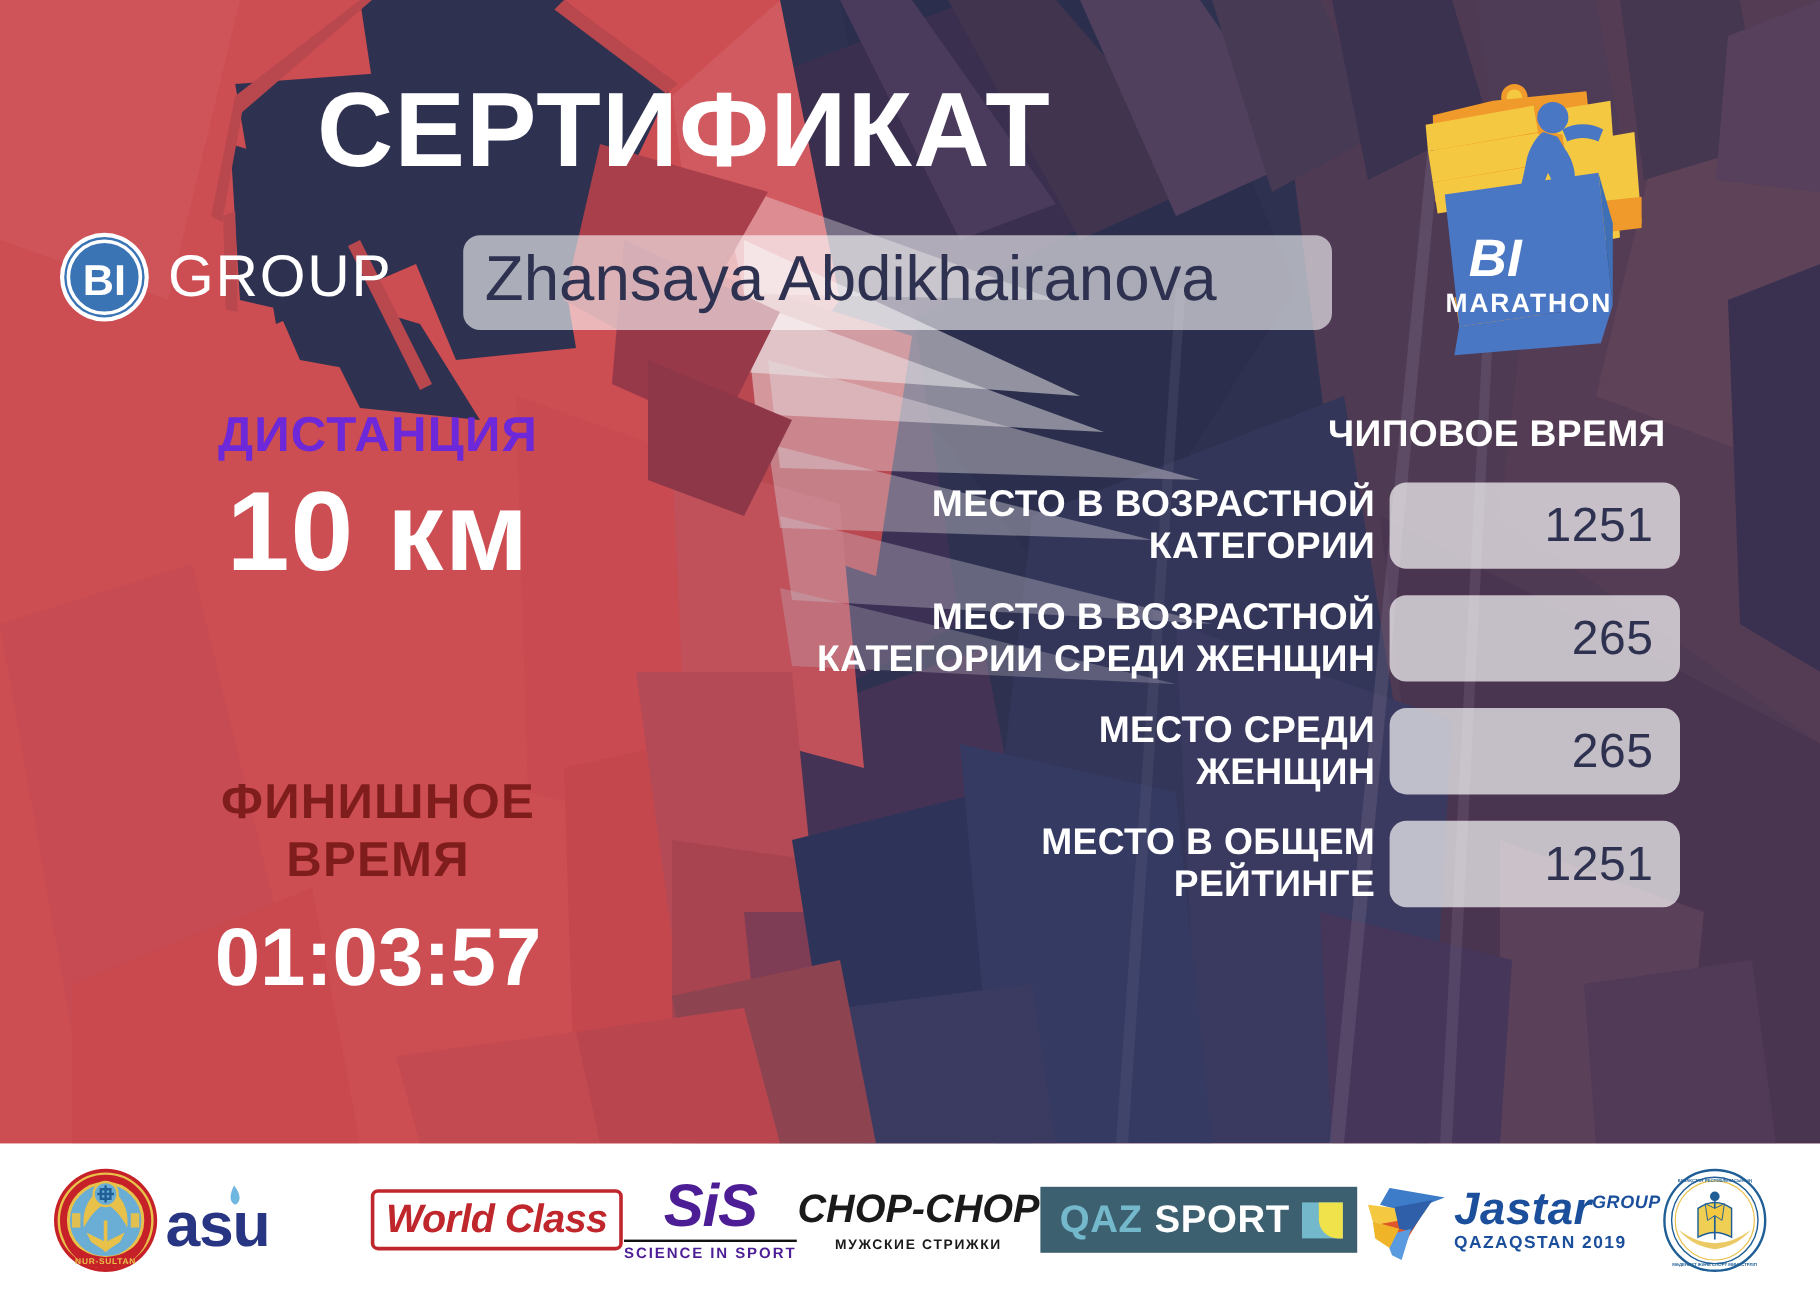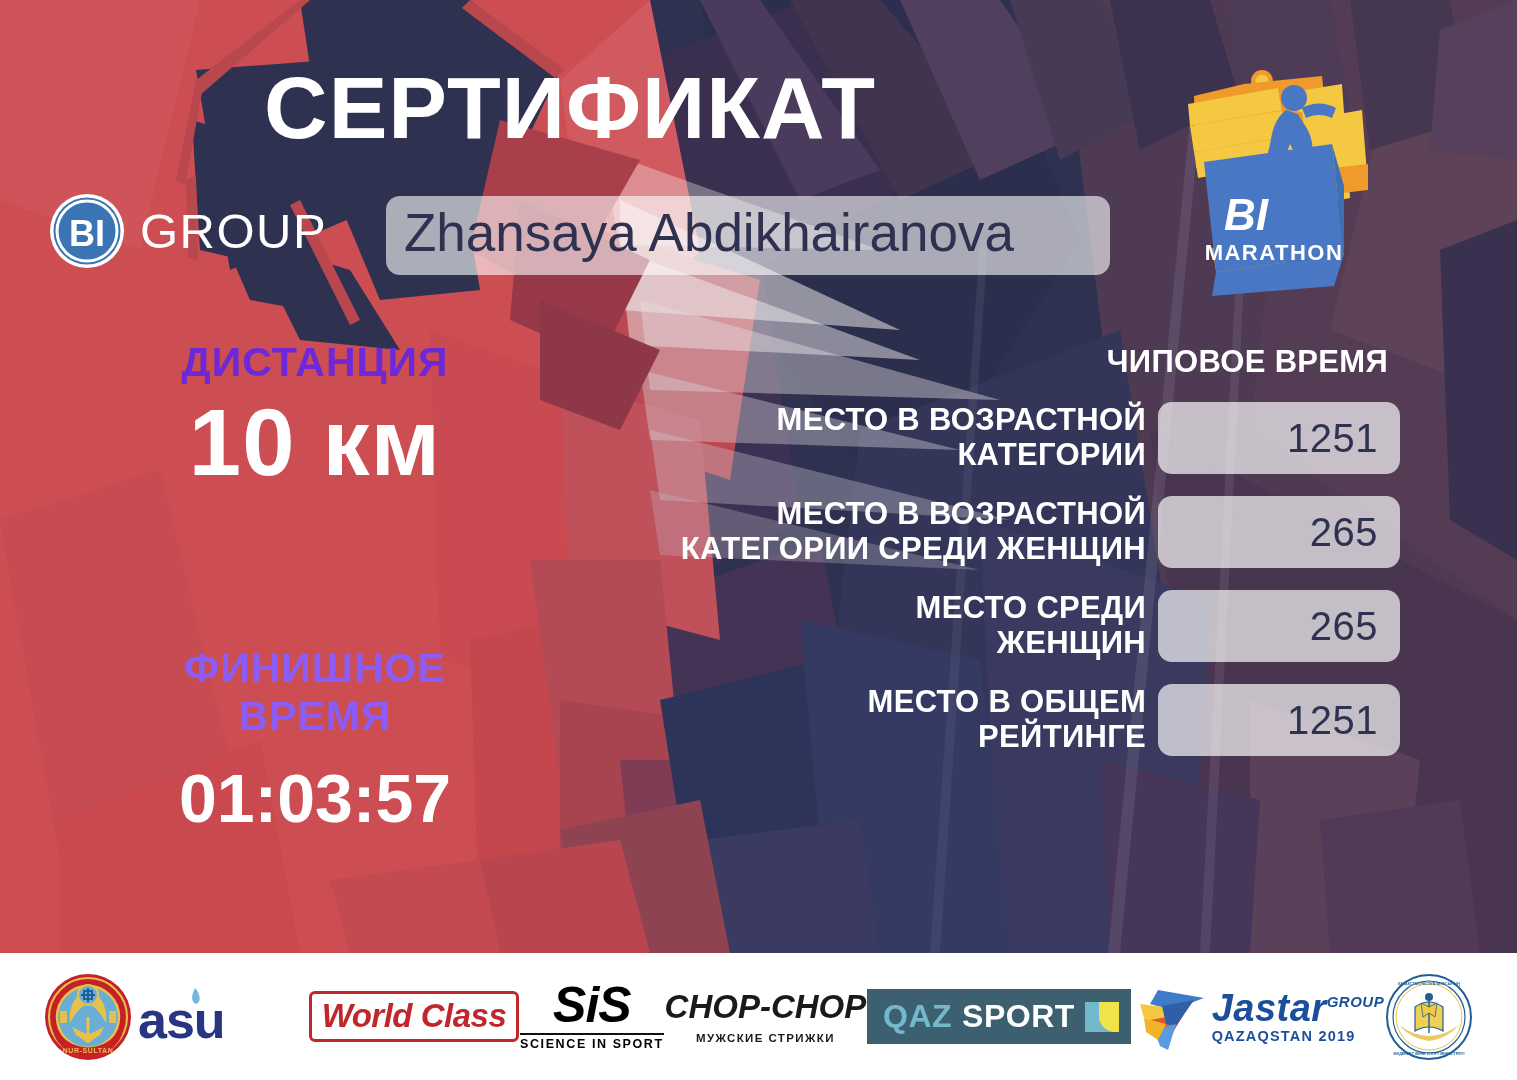--- a/index.html
+++ b/index.html
@@ -61,21 +61,21 @@
   .left-col { position:absolute; left:60px; top:340px; width:510px; text-align:center; }
   .dist-label {
     color:#6d28d9; font-size:41px; font-weight:bold; letter-spacing:1px; line-height:1.12;
   }
   .dist-value {
     color:#fff; font-size:94px; font-weight:bold; line-height:1.08; margin-top:6px;
     letter-spacing:1px;
   }
   .finish-block { position:absolute; left:60px; top:645px; width:510px; text-align:center; }
   .finish-label {
-    color:#8b5cf6; font-size:41px; font-weight:bold; letter-spacing:1px; line-height:1.16;
+    color:#7f1d1d; font-size:41px; font-weight:bold; letter-spacing:1px; line-height:1.16;
   }
   .finish-value {
     color:#fff; font-size:68px; font-weight:bold; line-height:1.1; margin-top:21px;
     letter-spacing:0px;
   }
 
   
   .stats { position:absolute; left:520px; top:345px; width:880px; }
   .stat-row { display:flex; align-items:center; justify-content:flex-end; margin-bottom:22px; }
   .stat-row:last-child { margin-bottom:0; }
@@ -118,21 +118,21 @@
   .sponsor { display:flex; align-items:center; justify-content:center; height:96px; }
   .sponsor svg { display:block; }
 
   
   .wc-box {
     border:3px solid #c0272d; border-radius:6px; padding:5px 10px 7px 10px;
     color:#c0272d; font-size:33px; font-weight:bold; font-style:italic;
     letter-spacing:-0.5px; line-height:1; white-space:nowrap;margin-left:45px;
   }
   
-  .sis { text-align:center; color:#000000; }
+  .sis { text-align:center; color:#4c1d95; }
   .sis-main { font-size:50px; font-weight:bold; font-style:italic; line-height:0.95; letter-spacing:-1px; }
   .sis-sub {
     font-size:12.5px; font-weight:bold; letter-spacing:1.6px; margin-top:3px;
     border-top:2px solid #111; padding-top:2px;
   }
   
   .chop { text-align:center; color:#1a1a1a; }
   .chop-main { font-size:33px; font-weight:bold; letter-spacing:0px; line-height:1; font-style:italic; }
   .chop-sub { font-size:11.5px; font-weight:bold; letter-spacing:1.4px; margin-top:9px; }
   

